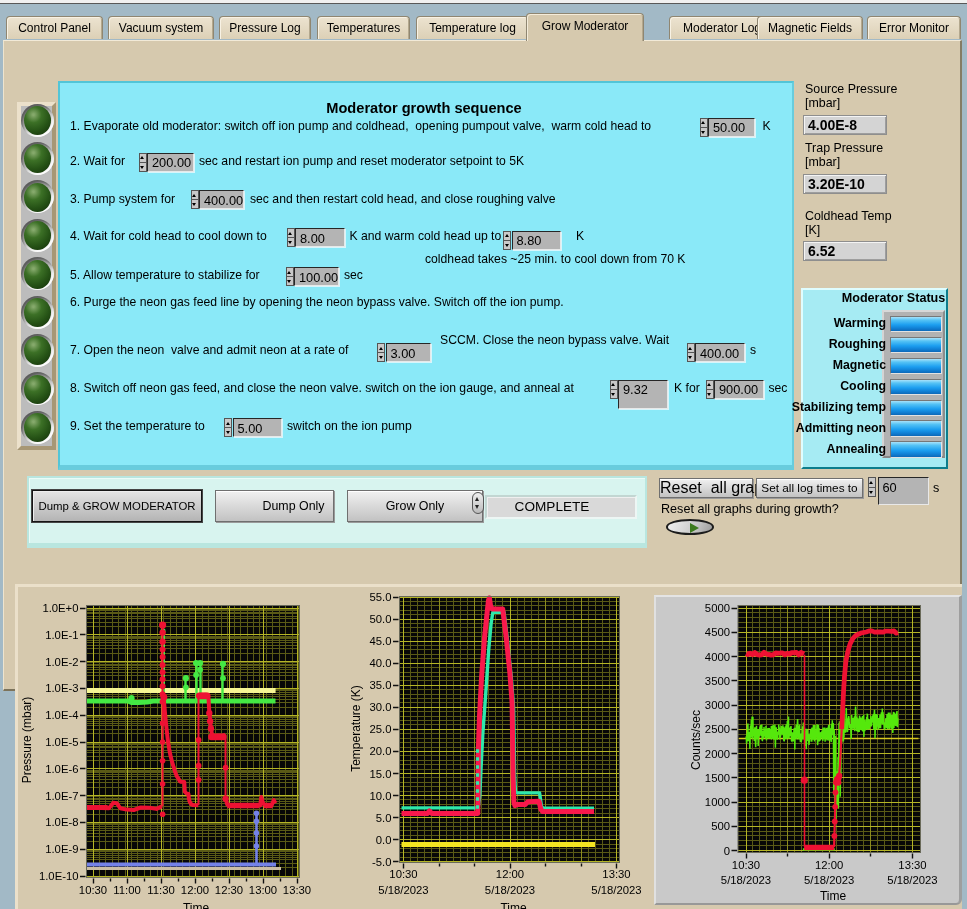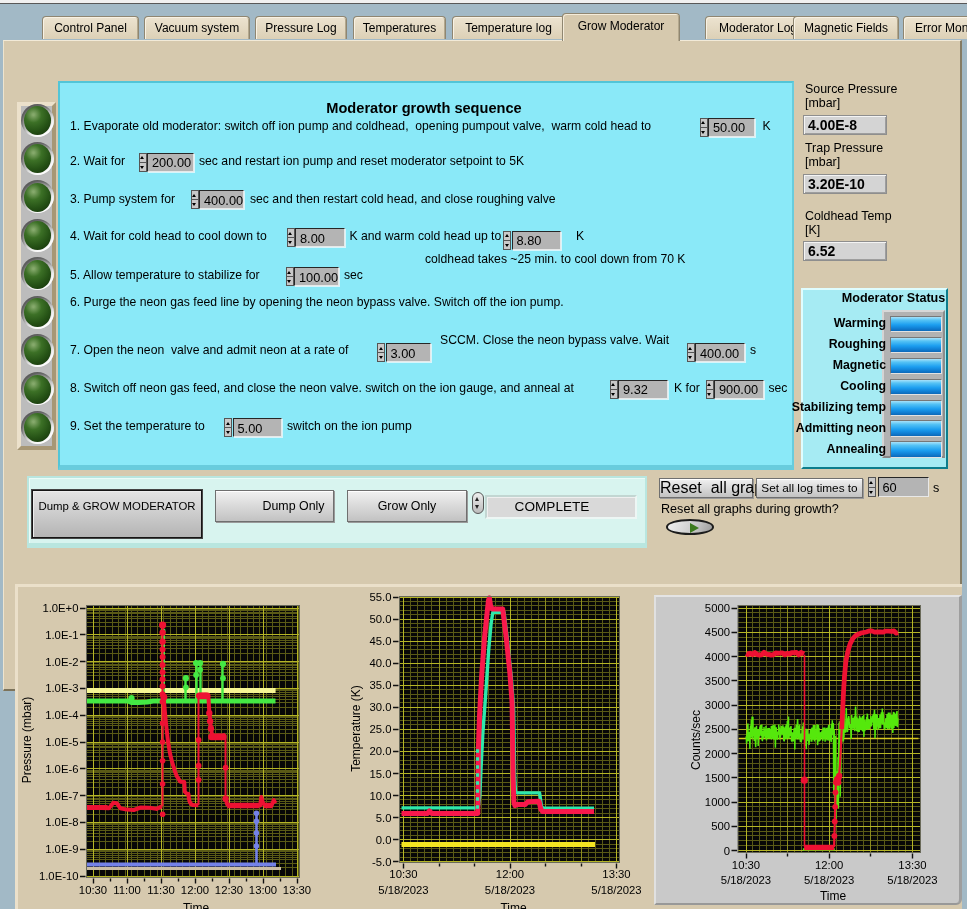--- a/index.html
+++ b/index.html
@@ -5,21 +5,21 @@
   font-family:"Liberation Sans",sans-serif; background:#a2b9c6; color:#000; }
 .abs { position:absolute; }
 .t { position:absolute; font-size:12.2px; line-height:14px; white-space:nowrap; }
 #topstrip { position:absolute; left:0;top:0;width:967px;height:4px; background:#f0f0f0; border-bottom:1px solid #585858; }
 #page { position:absolute; left:3px; top:40px; width:959px; height:651px; background:#d6c9ae;
   border-top:1px solid #f2ead8; border-left:1px solid #ede4cf;
   border-right:2px solid #857c64; border-bottom:2px solid #7c735b; }
 .tab { position:absolute; top:16px; height:23px; background:linear-gradient(#ece3d0,#dcd0b6);
   border:1px solid #8f8671; border-bottom:none; border-radius:4px 4px 0 0; z-index:3;
   font-size:12px; text-align:center; line-height:22px;
-  box-shadow:inset 1px 1px 0 #f8f2e4, inset -1px 0 0 #b3a88e;margin-left:36px; }
+  box-shadow:inset 1px 1px 0 #f8f2e4, inset -1px 0 0 #b3a88e; }
 .tab.active { top:13px; height:28px; background:#d6c9ae; line-height:24px; z-index:5;
   box-shadow:inset 1px 1px 0 #f4ecda, inset -1px 0 0 #b3a88e; }
 #ledbox { position:absolute; left:17px; top:102px; width:39px; height:348px; background:#bcbcbc;
   border:4px solid; border-color:#ece1cb #a79775 #a79775 #ece1cb; }
 .ring { position:absolute; width:33px; height:33px; border-radius:50%;
   background:radial-gradient(circle at 38% 32%, #9a9a9a, #c2c2c2 60%, #d8d8d8 75%);
   box-shadow:inset 2px 3px 3px rgba(70,70,70,.8), inset -2px -3px 3px rgba(255,255,255,.95); }
 .led { position:absolute; width:27px; height:29px; border-radius:50%;
   background:radial-gradient(circle at 35% 30%, #85a96b 3%, #3c7026 30%, #265316 60%, #142f09 95%); }
 #bluepanel { position:absolute; left:58px; top:81px; width:736px; height:389px; background:#8ae9f8;
@@ -43,34 +43,34 @@
 #sgray { position:absolute; left:882px; top:309.5px; width:63px; height:148.5px; background:#b2b2b2;
   border-top:2px solid #d8d8d8; border-left:2px solid #d4d4d4; border-right:2px solid #8c8c8c; border-bottom:2px solid #888; }
 .slab { position:absolute; right:81px; font-size:12.3px; white-space:nowrap;font-weight:bold; }
 .sbar { position:absolute; left:889.5px; width:52px; height:16.5px;
   background:linear-gradient(#a8e2fa 0%, #55c3f5 22%, #1d9ff0 55%, #1183d8 78%, #0d68b8 100%);
   border:1px solid; border-color:#777 #e2e2e2 #e2e2e2 #777; }
 #mintpanel { position:absolute; left:27px; top:476px; width:620px; height:72px; background:#d8f4ef;
   border:2px solid #b9e6df; border-bottom:5px solid #b9e6df; box-shadow:inset 1px 1px 0 #eafbf8; }
 .btn { position:absolute; background:linear-gradient(#f1f1f1,#c2c2c2); border:1px solid #6f6f6f;
   box-shadow:inset 0 1px 0 #fff, 1px 1px 0 #9a9a9a; font-size:12.4px; text-align:center; white-space:nowrap; }
-#btn1 { left:32px; top:490px; width:170px; height:48px; line-height:30px; font-size:11.4px; white-space:nowrap;
+#btn1 { left:32px; top:490px; width:170px; height:32px; line-height:30px; font-size:11.4px; white-space:nowrap;
   background:linear-gradient(#e4e4e4,#b4b4b4); border:1px solid #151515; box-shadow:0 0 0 1px #454545, inset 1px 1px 0 #ededed; }
 #btn2 { left:215px; top:490px; width:119px; height:32px; line-height:30px;padding-left:38px; }
-#btn3 { left:347px; top:490px; width:120px; height:32px; line-height:30px; }
+#btn3 { left:347px; top:490px; width:136px; height:32px; line-height:30px; }
 #complete { position:absolute; left:485px; top:494.5px; width:152px; height:24px; background:#d9d9d9;
   border:2px solid; border-color:#c2d6d2 #edf6f4 #edf6f4 #c2d6d2; box-shadow:inset 1px 1px 0 #efefef;
   font-size:13.6px; text-align:center; line-height:20px; padding-right:18px; }
 #cspin { position:absolute; left:471.5px; top:491.5px; width:12px; height:22px; border-radius:6px;
   background:linear-gradient(#eee,#bbb); border:1px solid #555; }
 #cspin::before { content:""; position:absolute; left:2.5px; top:4px; border:2.7px solid transparent; border-bottom:4px solid #222; border-top:none; }
 #cspin::after { content:""; position:absolute; left:2.5px; bottom:4px; border:2.7px solid transparent; border-top:4px solid #222; border-bottom:none; }
 #rbtn1 { left:659px; top:478px; width:94px; height:20px; line-height:18px; font-size:16px; }
 #rbtn2 { left:756px; top:478px; width:107px; height:20px; line-height:18px; font-size:11.8px; }
-#sbox { position:absolute; left:877.5px; top:477px; width:51.5px; height:20px; background:#b4b4b4;
+#sbox { position:absolute; left:877.5px; top:477px; width:51.5px; height:28px; background:#b4b4b4;
   border:1px solid; border-color:#262626 #e8e8e8 #e8e8e8 #262626; font-size:12.8px; padding:2px 12px 0 4px; }
 #toggle { position:absolute; left:666px; top:519px; width:48px; height:15.5px; border-radius:50%;
   background:linear-gradient(115deg,#f2f2f2,#c9c9c9 60%,#9a9a9a); border:2px solid #1c1c1c; }
 #toggle::after { content:""; position:absolute; left:22px; top:1.5px; border:5px solid transparent; border-left:9px solid #3c7a1e; }
 #botpanel { position:absolute; left:15px; top:584px; width:947px; height:325px; background:#d6c9ae;
   border-top:3px solid #ebe0ca; border-left:3px solid #ebe0ca; }
 #graypanel { position:absolute; left:654px; top:595px; width:308px; height:310px; background:#c9c9c9;
   border-top:2px solid #e4e4e4; border-left:2px solid #e0e0e0; border-right:3px solid #9e9e9e; border-bottom:2px solid #989898;
   border-radius:0 0 6px 0; }
 svg text { fill:#000; font-family:"Liberation Sans",sans-serif; }
@@ -166,21 +166,21 @@
 <div class="numc" style="left:385.5px;top:343px;width:45px;height:19px">3.00</div>
 <div class="spin" style="left:377.0px;top:343px;height:19px">
     <span class="up"></span>
     <span class="dn"></span>
   </div>
 <div class="numc" style="left:695px;top:343px;width:50px;height:19px">400.00</div>
 <div class="spin" style="left:686.5px;top:343px;height:19px">
     <span class="up"></span>
     <span class="dn"></span>
   </div>
-<div class="numc" style="left:618px;top:379.5px;width:50px;height:19px">9.32</div>
+<div class="numc" style="left:618px;top:379.5px;width:50px;height:29px">9.32</div>
 <div class="spin" style="left:609.5px;top:379.5px;height:19px">
     <span class="up"></span>
     <span class="dn"></span>
   </div>
 <div class="numc" style="left:714px;top:379.5px;width:49.5px;height:19px">900.00</div>
 <div class="spin" style="left:705.5px;top:379.5px;height:19px">
     <span class="up"></span>
     <span class="dn"></span>
   </div>
 <div class="numc" style="left:232.5px;top:418px;width:49.5px;height:19px">5.00</div>

